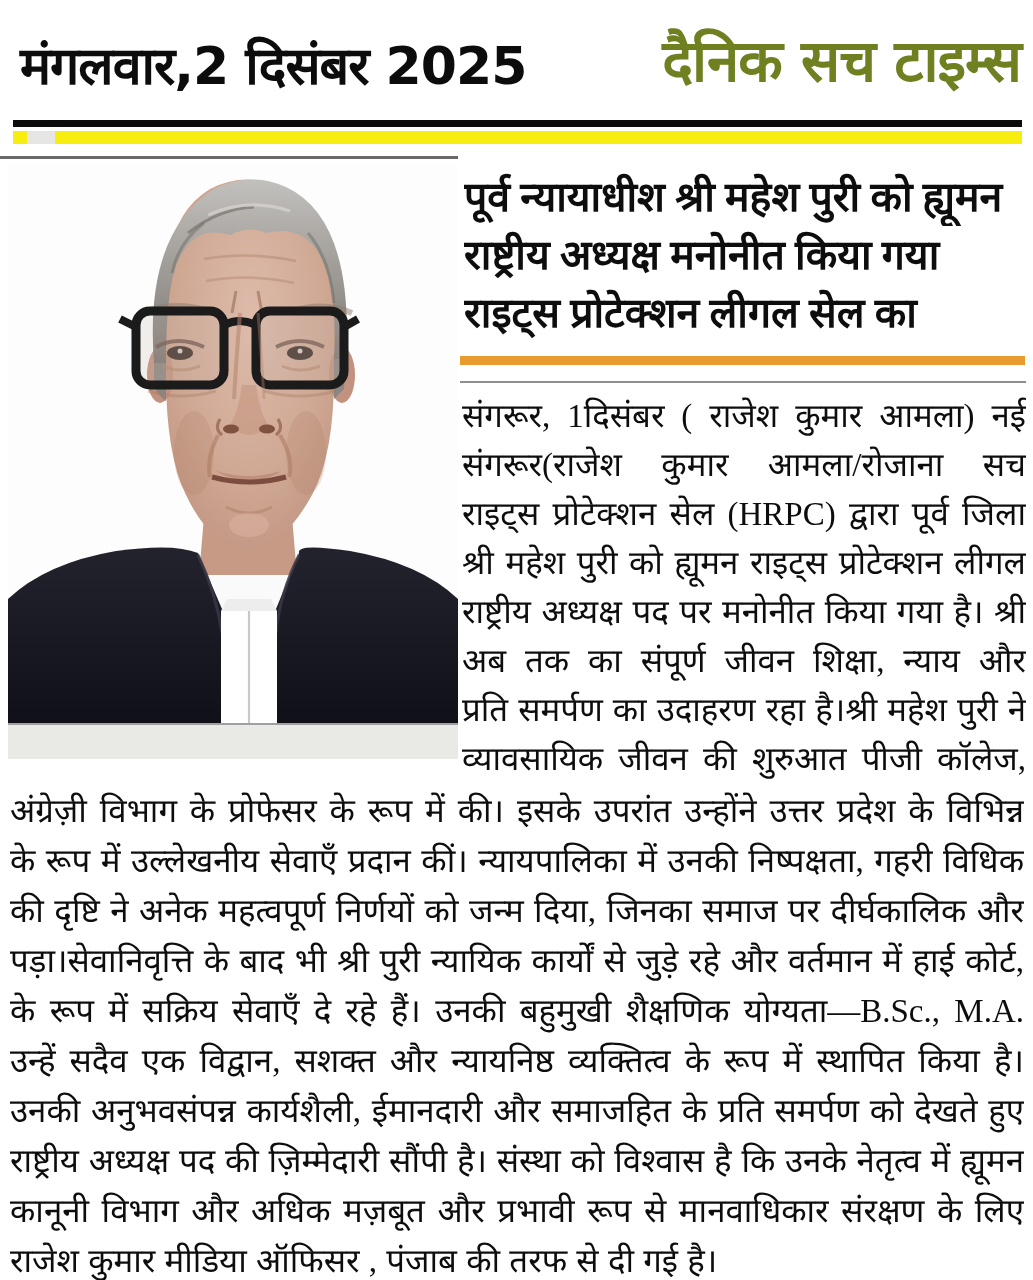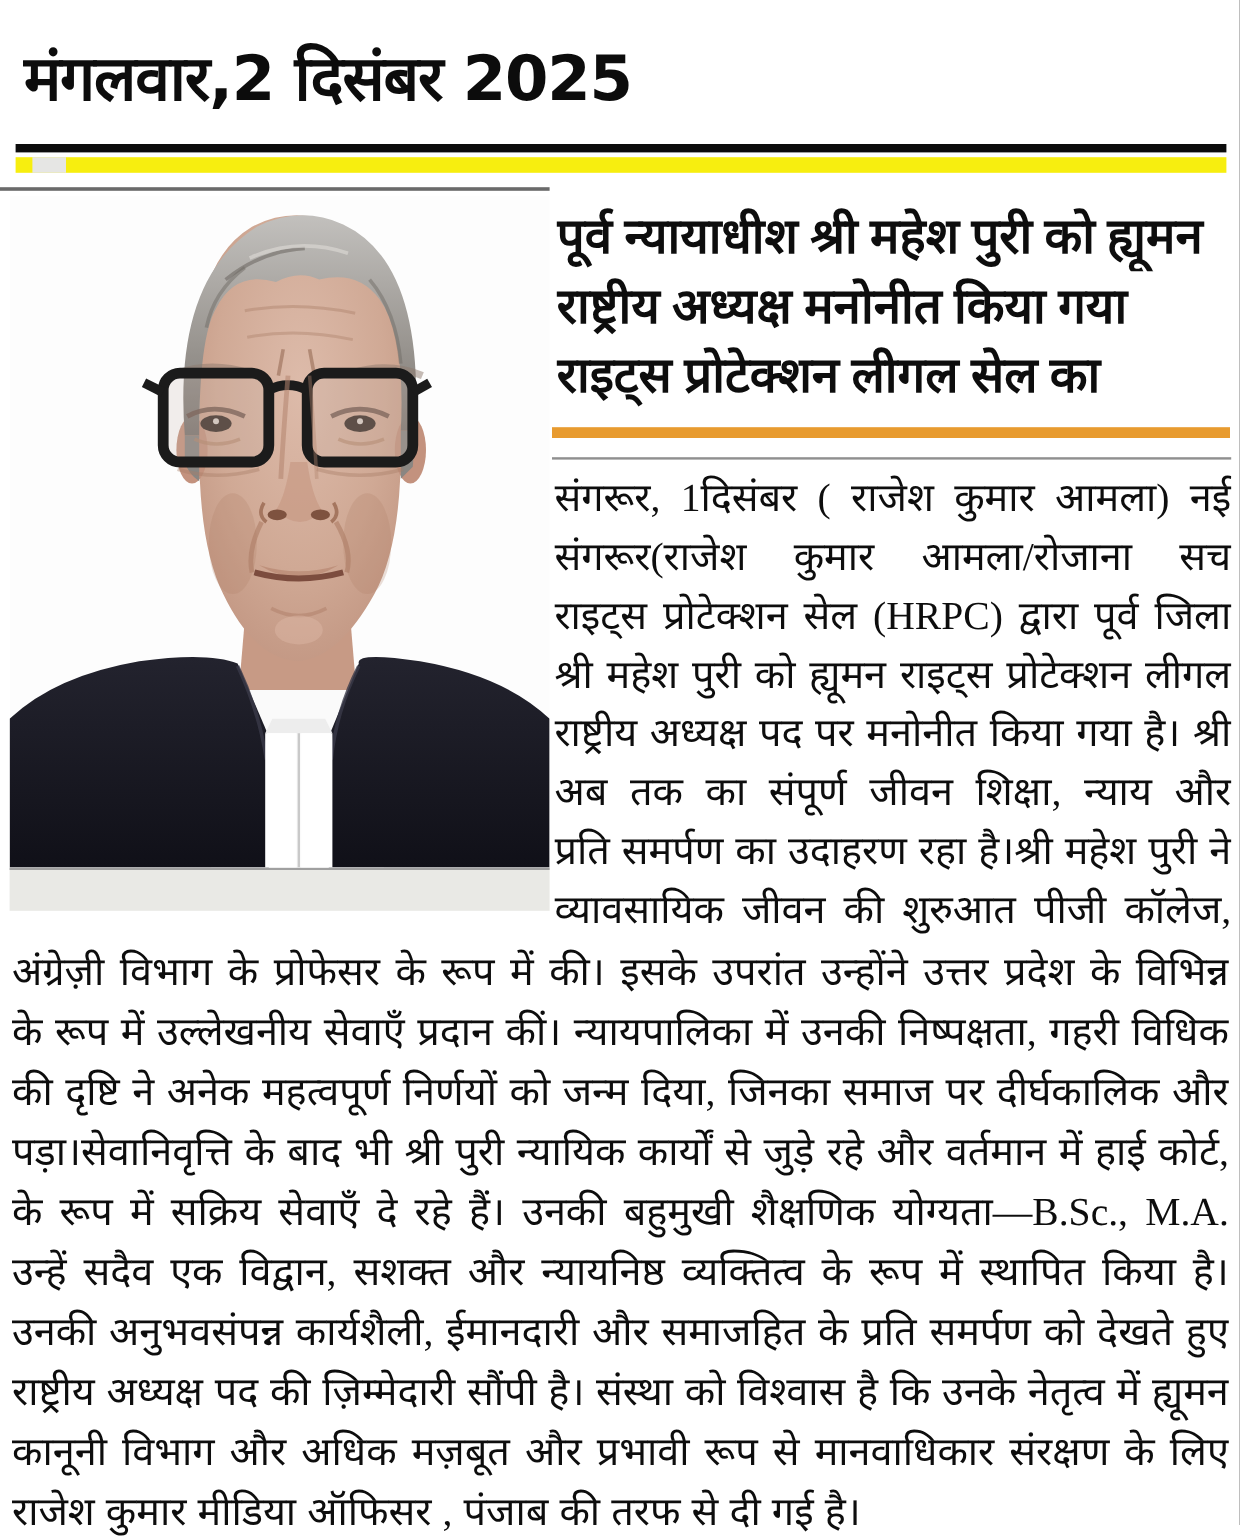--- a/index.html
+++ b/index.html
@@ -43,20 +43,21 @@
     text-align:justify;text-align-last:justify;word-spacing:1px;}
   .full-text .bline{height:50px;line-height:50px;}
   .bline.last{text-align-last:left;}
 </style>
 </head>
 <body>
 
 <div class="page">
 
   <div class="masthead-date">मंगलवार,2 दिसंबर 2025</div>
+  <div class="masthead-title">दैनिक सच टाइम्स</div>
   <div class="rule-black"></div>
   <div class="ribbon">
     <span class="ribbon-gap"></span>
   </div>
 
   <div class="photo-rule"></div>
   <figure class="photo">
     <svg viewBox="0 0 450 560" width="450" height="560" role="img">
       <defs>
         <radialGradient id="faceG" cx="50%" cy="38%" r="75%">

